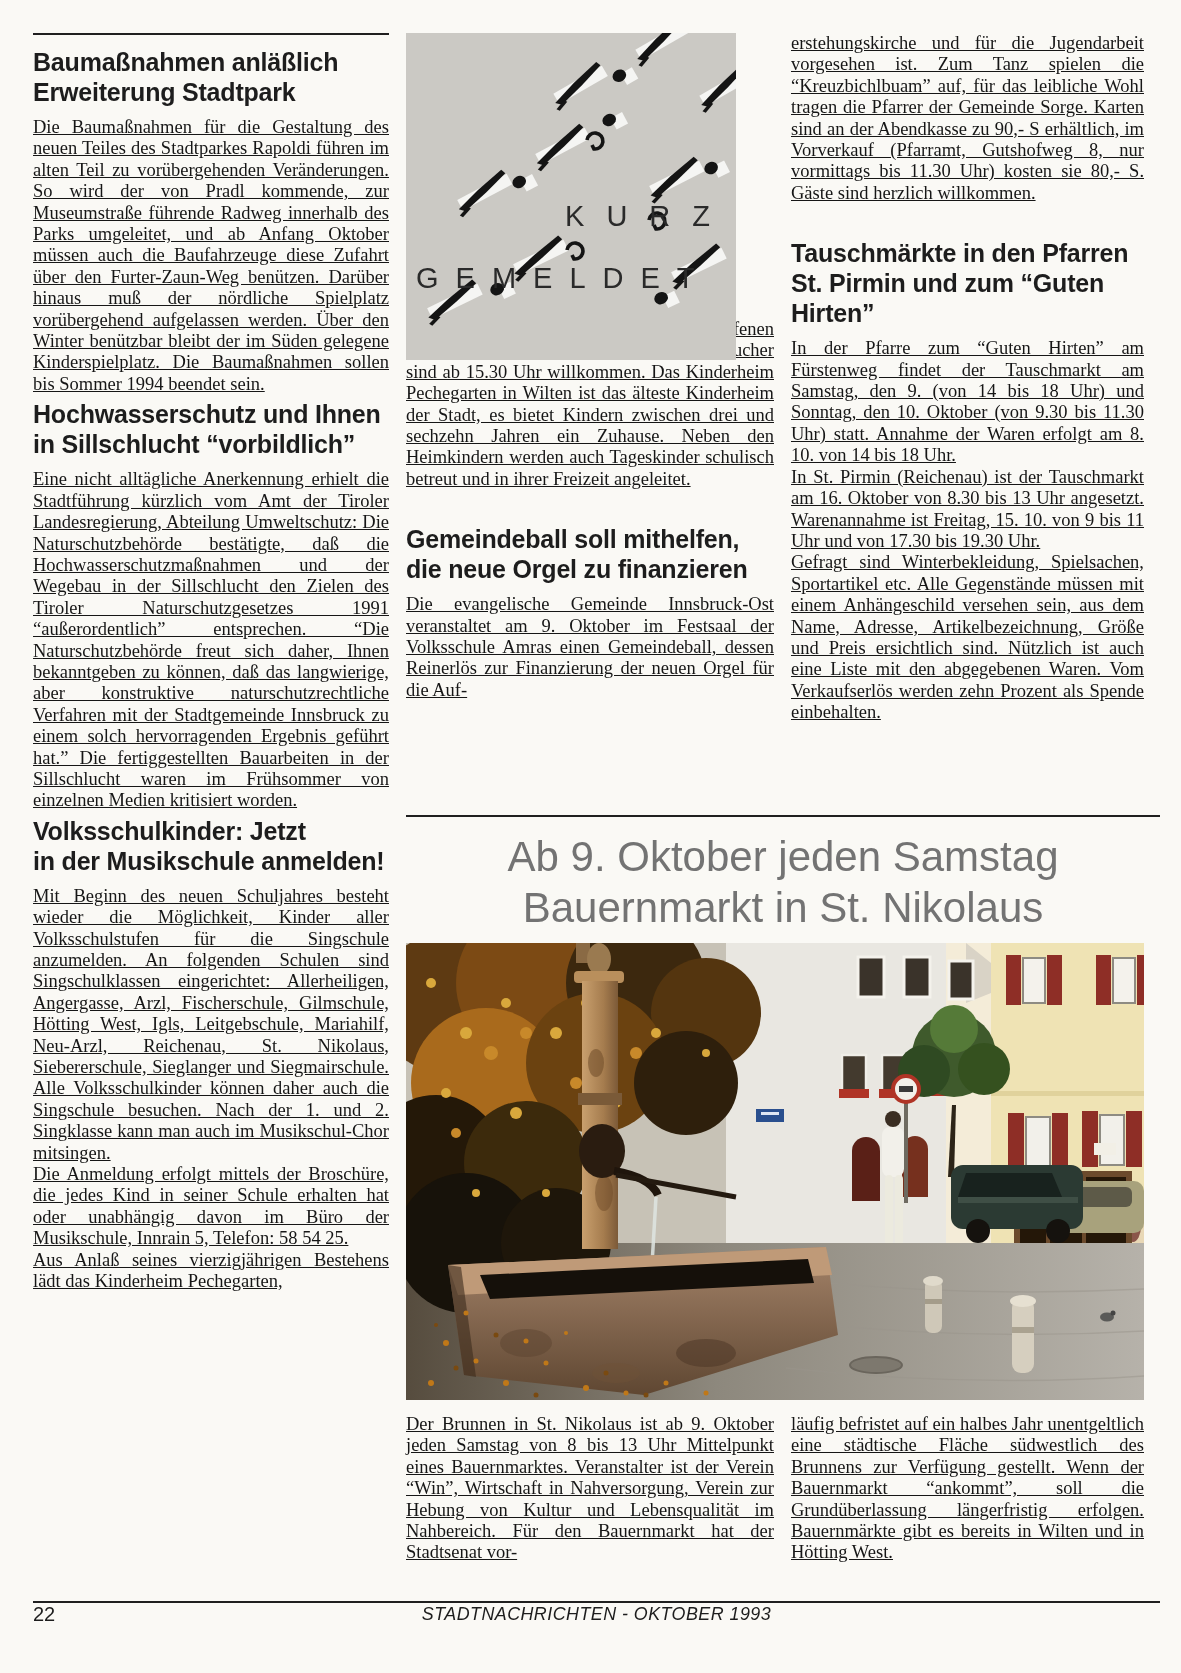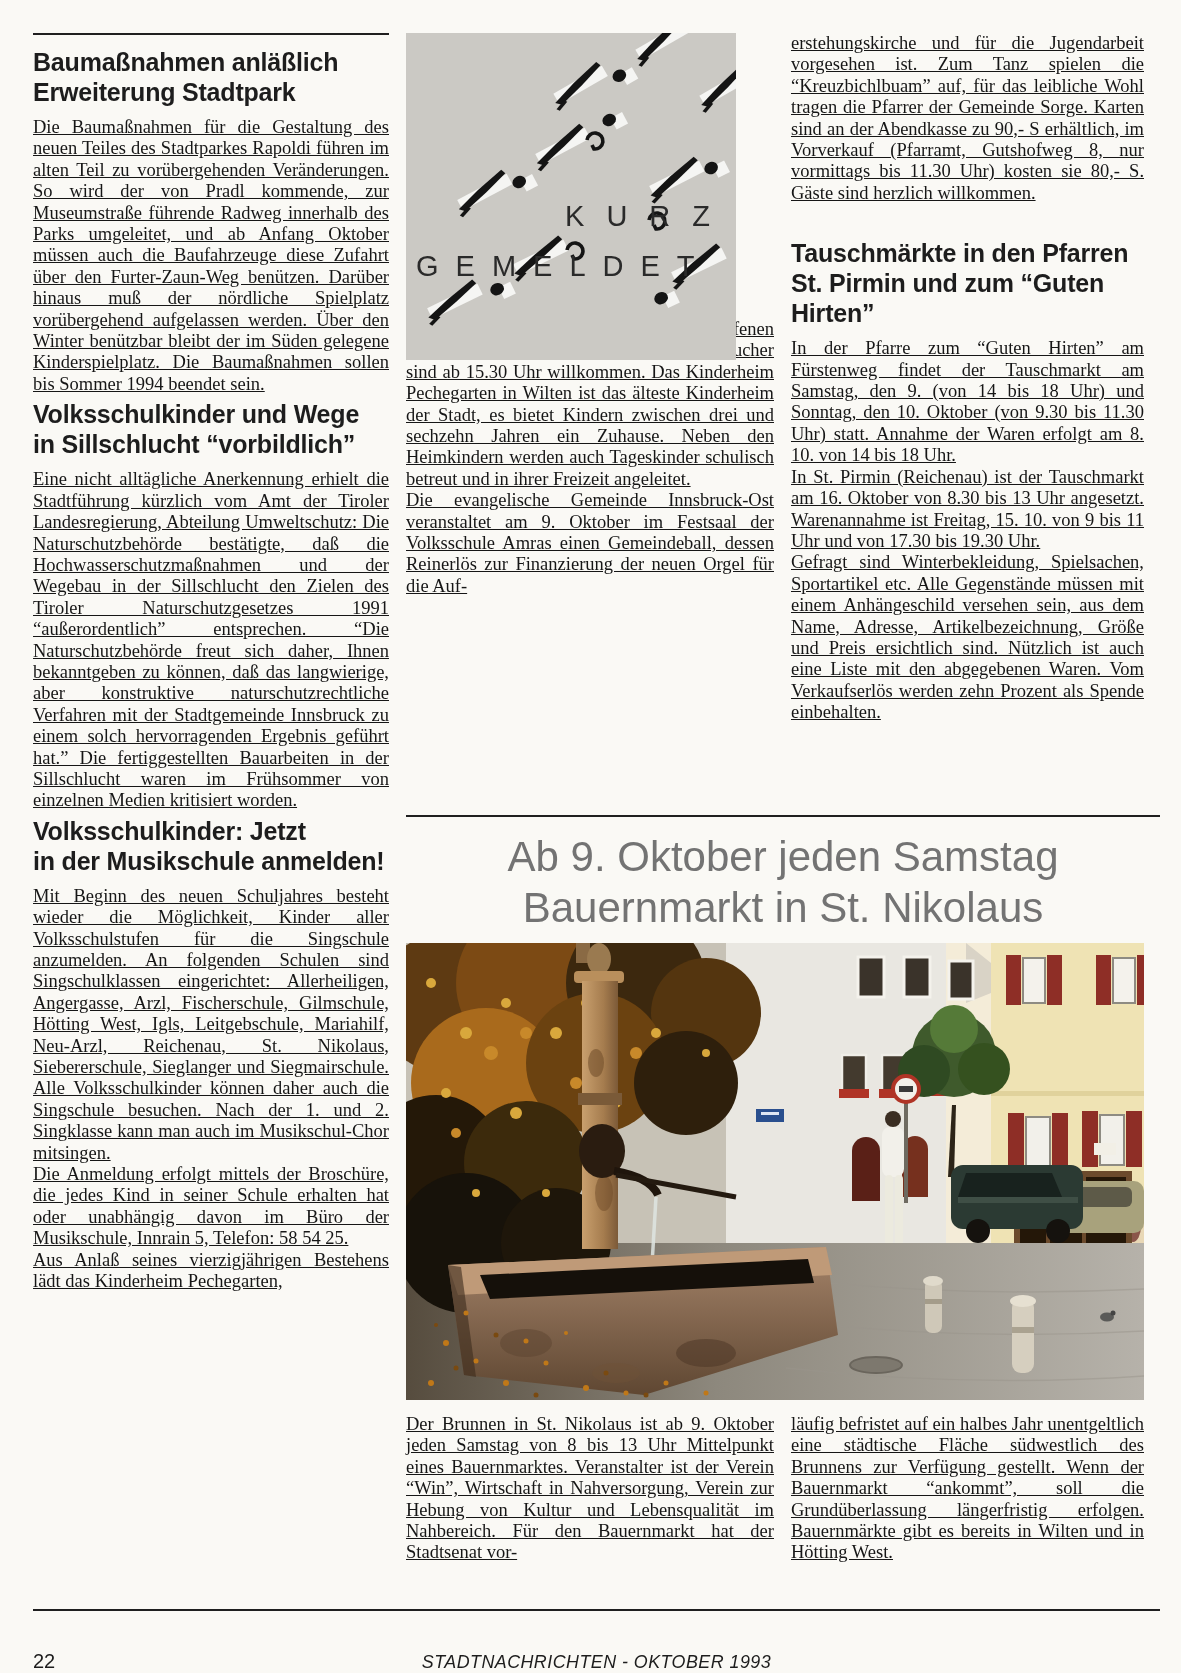--- a/index.html
+++ b/index.html
@@ -49,40 +49,40 @@
     margin:0 0 24px 0;
     border-radius:29px;
   }
   .kurz-box svg{position:absolute;inset:0;}
   .kurz-line{
     position:absolute;right:4px;
     font-family:"Liberation Sans", sans-serif;
     color:#2a2a2a;font-size:29px;font-weight:400;
   }
   .kurz-line1{bottom:62px;letter-spacing:22px;}
-  .kurz-line2{bottom:12px;left:10px;letter-spacing:17px;}
+  .kurz-line2{bottom:0;left:10px;letter-spacing:17px;}
 
   .mid-rule{margin-top:12px;}
 
   .banner{
     font-family:"Liberation Sans", sans-serif;
     color:#737373;text-align:center;
     font-size:42px;line-height:51px;font-weight:500;
     margin:14px 0 10px 0;
   }
   .photo{
     width:738px;height:457px;background:#6b6257;overflow:hidden;flex:none;
   }
   .photo svg{display:block;width:738px;height:457px;}
   .caption-row{display:flex;gap:17px;margin-top:14px;}
   .caption-row .body-text{width:368px;}
   .caption-row .body-text:last-child{width:353px;}
 
   .footer{margin-top:auto;padding:0 21px 0 33px;}
-  .footer-row{display:flex;align-items:flex-end;position:relative;height:62px;}
+  .footer-row{display:flex;align-items:flex-start;position:relative;height:70px;}
   .page-number{
     font-family:"Liberation Sans", sans-serif;font-size:20px;color:#1d1d1d;
   }
   .journal-title{
     position:absolute;left:0;right:0;text-align:center;
     font-family:"Liberation Sans", sans-serif;font-style:italic;
     font-size:19px;letter-spacing:0.5px;color:#1d1d1d;
     transform:scaleX(0.94);
   }
 </style>
@@ -95,21 +95,21 @@
     <div class="col-left">
       <div class="rule"></div>
 
       <div class="article">
         <h2>Baumaßnahmen anläßlich
 Erweiterung Stadtpark</h2>
         <p class="body-text">Die Baumaßnahmen für die Gestaltung des neuen Teiles des Stadtparkes Rapoldi führen im alten Teil zu vorübergehenden Veränderungen. So wird der von Pradl kommende, zur Museumstraße führende Radweg innerhalb des Parks umgeleitet, und ab Anfang Oktober müssen auch die Baufahrzeuge diese Zufahrt über den Furter-Zaun-Weg benützen. Darüber hinaus muß der nördliche Spielplatz vorübergehend aufgelassen werden. Über den Winter benützbar bleibt der im Süden gelegene Kinderspielplatz. Die Baumaßnahmen sollen bis Sommer 1994 beendet sein.</p>
       </div>
 
       <div class="article">
-        <h2>Volksschulkinder und Wege
+        <h2>Hochwasserschutz und Ihnen
 in Sillschlucht “vorbildlich”</h2>
         <p class="body-text">Eine nicht alltägliche Anerkennung erhielt die Stadtführung kürzlich vom Amt der Tiroler Landesregierung, Abteilung Umweltschutz: Die Naturschutzbehörde bestätigte, daß die Hochwasserschutzmaßnahmen und der Wegebau in der Sillschlucht den Zielen des Tiroler Naturschutzgesetzes 1991 “außerordentlich” entsprechen. “Die Naturschutzbehörde freut sich daher, Ihnen bekanntgeben zu können, daß das langwierige, aber konstruktive naturschutzrechtliche Verfahren mit der Stadtgemeinde Innsbruck zu einem solch hervorragenden Ergebnis geführt hat.” Die fertiggestellten Bauarbeiten in der Sillschlucht waren im Frühsommer von einzelnen Medien kritisiert worden.</p>
       </div>
 
       <div class="article">
         <h2>Volksschulkinder: Jetzt
 in der Musikschule anmelden!</h2>
         <p class="body-text">Mit Beginn des neuen Schuljahres besteht wieder die Möglichkeit, Kinder aller Volksschulstufen für die Singschule anzumelden. An folgenden Schulen sind Singschulklassen eingerichtet: Allerheiligen, Angergasse, Arzl, Fischerschule, Gilmschule, Hötting West, Igls, Leitgebschule, Mariahilf, Neu-Arzl, Reichenau, St. Nikolaus, Siebererschule, Sieglanger und Siegmairschule. Alle Volksschulkinder können daher auch die Singschule besuchen. Nach der 1. und 2. Singklasse kann man auch im Musikschul-Chor mitsingen.</p>
         <p class="body-text">Die Anmeldung erfolgt mittels der Broschüre, die jedes Kind in seiner Schule erhalten hat oder unabhängig davon im Büro der Musikschule, Innrain 5, Telefon: 58 54 25.</p>
       </div>
@@ -158,20 +158,22 @@
               <use href="#pen-dash" transform="translate(258,236) rotate(-26)"></use>
               <use href="#pen-dot" transform="translate(248,262) rotate(-26)"></use>
               <use href="#pen-dash" transform="translate(286,60) rotate(-30)"></use>
             </svg>
             <div class="kurz-line kurz-line1">KURZ</div>
             <div class="kurz-line kurz-line2">GEMELDET</div>
           </div>
 
           <p class="body-text">Leopoldstraße 43, zu einem “Tag der offenen Türe” am 15. Oktober. Interessierte Besucher sind ab 15.30 Uhr willkommen. Das Kinderheim Pechegarten in Wilten ist das älteste Kinderheim der Stadt, es bietet Kindern zwischen drei und sechzehn Jahren ein Zuhause. Neben den Heimkindern werden auch Tageskinder schulisch betreut und in ihrer Freizeit angeleitet.</p>
 
+          <h2>Gemeindeball soll mithelfen,
+die neue Orgel zu finanzieren</h2>
           <p class="body-text">Die evangelische Gemeinde Innsbruck-Ost veranstaltet am 9. Oktober im Festsaal der Volksschule Amras einen Gemeindeball, dessen Reinerlös zur Finanzierung der neuen Orgel für die Auf-</p>
         </div>
 
         <div class="col-right">
           <p class="body-text">erstehungskirche und für die Jugendarbeit vorgesehen ist. Zum Tanz spielen die “Kreuzbichlbuam” auf, für das leibliche Wohl tragen die Pfarrer der Gemeinde Sorge. Karten sind an der Abendkasse zu 90,- S erhältlich, im Vorverkauf (Pfarramt, Gutshofweg 8, nur vormittags bis 11.30 Uhr) kosten sie 80,- S. Gäste sind herzlich willkommen.</p>
 
           <h2>Tauschmärkte in den Pfarren
 St. Pirmin und zum “Guten Hirten”</h2>
           <p class="body-text">In der Pfarre zum “Guten Hirten” am Fürstenweg findet der Tauschmarkt am Samstag, den 9. (von 14 bis 18 Uhr) und Sonntag, den 10. Oktober (von 9.30 bis 11.30 Uhr) statt. Annahme der Waren erfolgt am 8. 10. von 14 bis 18 Uhr.</p>
           <p class="body-text">In St. Pirmin (Reichenau) ist der Tauschmarkt am 16. Oktober von 8.30 bis 13 Uhr angesetzt. Warenannahme ist Freitag, 15. 10. von 9 bis 11 Uhr und von 17.30 bis 19.30 Uhr.</p>

